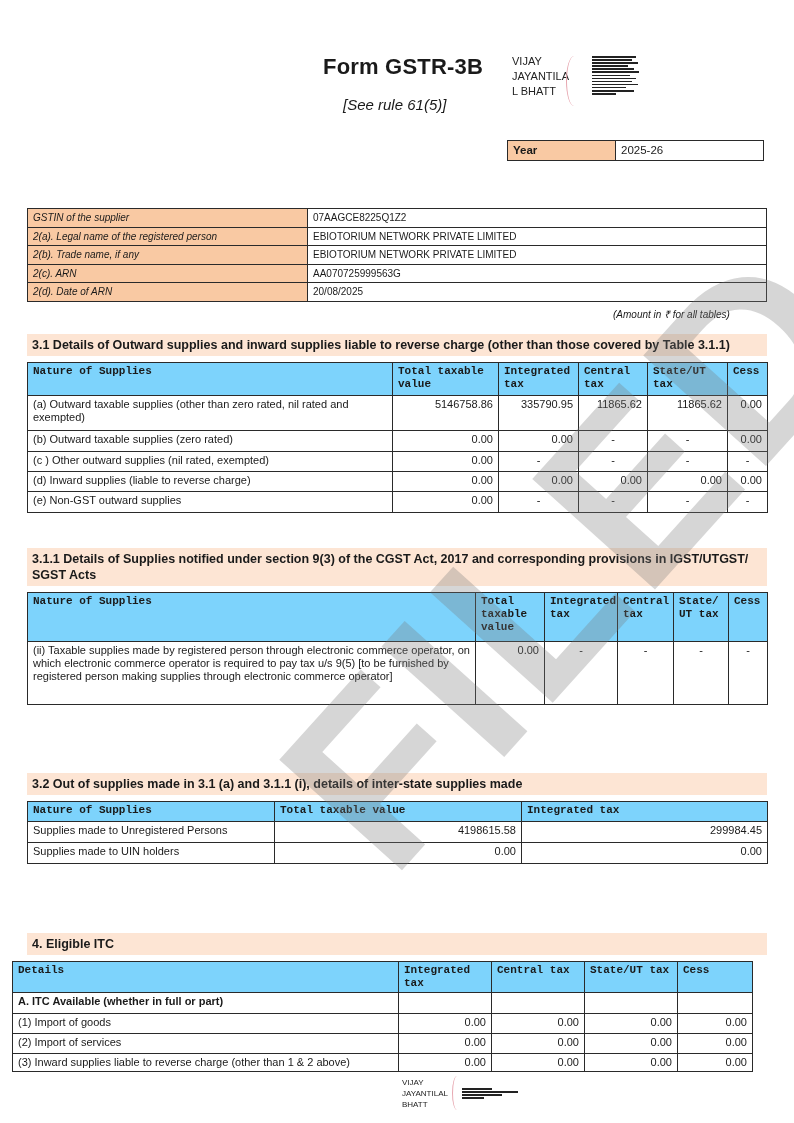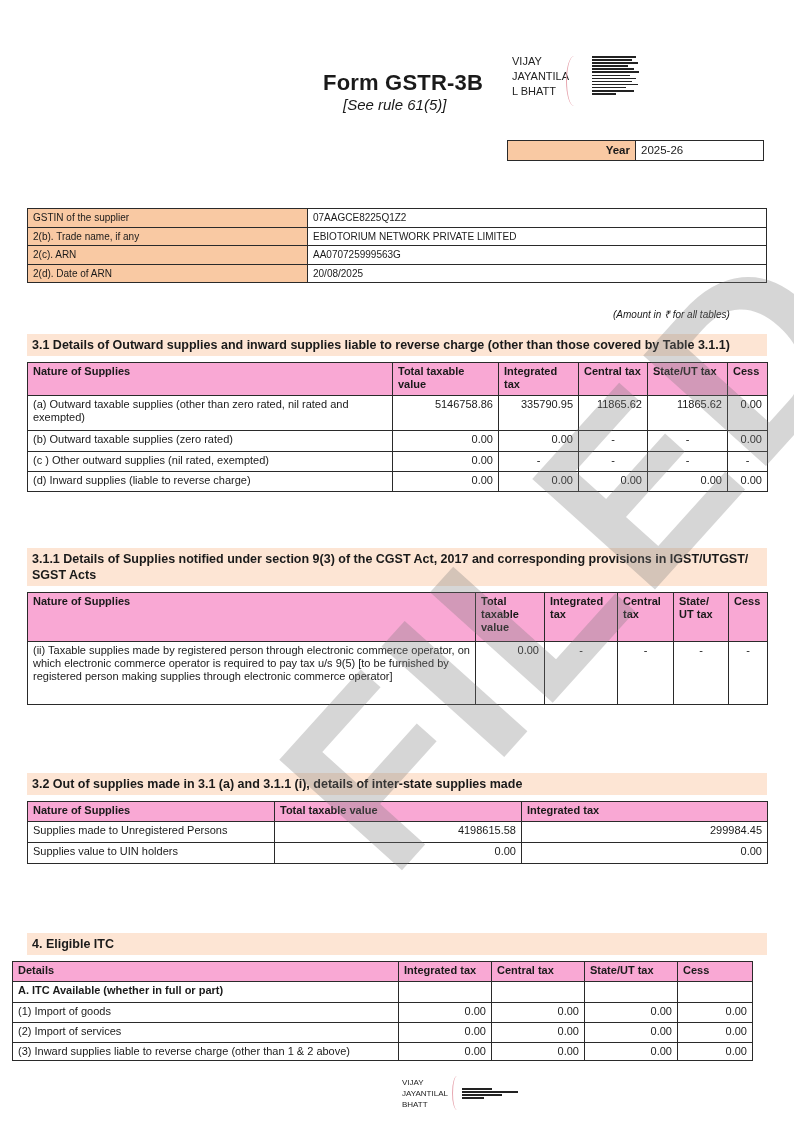--- a/index.html
+++ b/index.html
@@ -1,43 +1,43 @@
 <!DOCTYPE html>
 <html><head>
 <meta charset="utf-8">
 <style>
   * { box-sizing: border-box; margin: 0; padding: 0; }
   html, body { width: 794px; height: 1123px; background: #ffffff; overflow: hidden; }
   body { position: relative; font-family: "Liberation Sans", sans-serif; color: #1a1a1a; font-size: 11px; }
 
   .title { position: absolute; left: 0; width: 794px; top: 54px; text-align: left; }
-  .title h1 { position: absolute; left: 323px; top: 16px; font-size: 22px; font-weight: bold; white-space: nowrap; letter-spacing: 0.2px; }
+  .title h1 { position: absolute; left: 323px; top: 0; font-size: 22px; font-weight: bold; white-space: nowrap; letter-spacing: 0.2px; }
   .subtitle { position: absolute; left: 343px; top: 96px; font-size: 15px; font-style: italic; white-space: nowrap; }
 
   .sig { position: absolute; font-size: 11px; line-height: 15px; color: #222; }
   .sig.top { left: 512px; top: 54px; }
   .sig.bottom { left: 402px; top: 1077px; font-size: 8px; line-height: 11px; }
   .sig-lines { position: absolute; }
   .sig-lines div { height: 1.5px; background: #222; margin-bottom: 1.6px; }
   .sig-swoosh { position: absolute; border-left: 1px solid #e7a7b0; border-radius: 50%; }
 
   table { border-collapse: collapse; position: absolute; table-layout: fixed; }
   td, th { border: 1px solid #2a2a2a; padding: 2px 5px; vertical-align: top; font-size: 11px; text-align: left; font-weight: normal; line-height: 13px; }
   .peach { background: #f9c9a3; }
-  .hdr th { background: #f9a8d4; font-weight: bold; }
+  .hdr th { background: #7dd3fc; font-weight: bold; font-family: Liberation Mono, monospace; }
   td.num { text-align: right; }
   td.dash { text-align: center; }
 
   .yp { left: 507px; top: 140px; width: 257px; }
   .yp td { height: 20px; padding: 3px 5px; font-size: 11.5px; }
-  .yp td.peach { font-weight: bold; width: 128px; text-align: right; }
+  .yp td.peach { font-weight: bold; width: 108px; }
 
   .info { left: 27px; top: 208px; width: 740px; }
   .info td { height: 18.6px; padding: 2px 5px; font-size: 10px; }
-  .info td.peach { width: 280px; }
+  .info td.peach { width: 280px; font-style: italic; }
 
   .amount-note { position: absolute; left: 613px; top: 307px; font-size: 10px; font-style: italic; }
 
   .section-head { position: absolute; left: 27px; width: 740px; background: #fde5d4; font-weight: bold; font-size: 12.5px; padding: 3px 5px; line-height: 16px; }
 
   .t31 { left: 27px; top: 362px; width: 740px; }
   .t311 { left: 27px; top: 592px; width: 740px; }
   .t32 { left: 27px; top: 801px; width: 740px; }
   .t4 { left: 12px; top: 961px; width: 740px; }
 
@@ -82,20 +82,24 @@
 </tbody>
   </table>
 
 <table class="info">
   <tbody>
       <tr>
     <td class="peach">GSTIN of the supplier</td>
     <td>07AAGCE8225Q1Z2</td>
   </tr>
   <tr>
+    <td class="peach">2(a). Legal name of the registered person</td>
+    <td>EBIOTORIUM NETWORK PRIVATE LIMITED</td>
+  </tr>
+  <tr>
     <td class="peach">2(b). Trade name, if any</td>
     <td>EBIOTORIUM NETWORK PRIVATE LIMITED</td>
   </tr>
   <tr>
     <td class="peach">2(c). ARN</td>
     <td>AA070725999563G</td>
   </tr>
   <tr>
     <td class="peach">2(d). Date of ARN</td>
     <td>20/08/2025</td>
@@ -149,20 +153,28 @@
     <td class="dash">-</td>
   </tr>
   <tr style="height:20px">
     <td>(d) Inward supplies (liable to reverse charge)</td>
     <td class="num">0.00</td>
     <td class="num">0.00</td>
     <td class="num">0.00</td>
     <td class="num">0.00</td>
     <td class="num">0.00</td>
   </tr>
+  <tr style="height:21px">
+    <td>(e) Non-GST outward supplies</td>
+    <td class="num">0.00</td>
+    <td class="dash">-</td>
+    <td class="dash">-</td>
+    <td class="dash">-</td>
+    <td class="dash">-</td>
+  </tr>
 </tbody>
   </table>
 
 <div class="section-head" style="top:548px;">3.1.1 Details of Supplies notified under section 9(3) of the CGST Act, 2017 and corresponding provisions in IGST/UTGST/ SGST Acts</div>
 <table class="t311">
   <colgroup>
       <col style="width:448px">
       <col style="width:69px">
       <col style="width:73px">
       <col style="width:56px">
@@ -201,21 +213,21 @@
     <th>Nature of Supplies</th>
     <th>Total taxable value</th>
     <th>Integrated tax</th>
   </tr>
   <tr style="height:21px">
     <td>Supplies made to Unregistered Persons</td>
     <td class="num">4198615.58</td>
     <td class="num">299984.45</td>
   </tr>
   <tr style="height:21px">
-    <td>Supplies value to UIN holders</td>
+    <td>Supplies made to UIN holders</td>
     <td class="num">0.00</td>
     <td class="num">0.00</td>
   </tr>
 </tbody>
   </table>
 
 <div class="section-head" style="top:933px;">4.  Eligible ITC</div>
 <table class="t4">
   <colgroup>
       <col style="width:386px">

